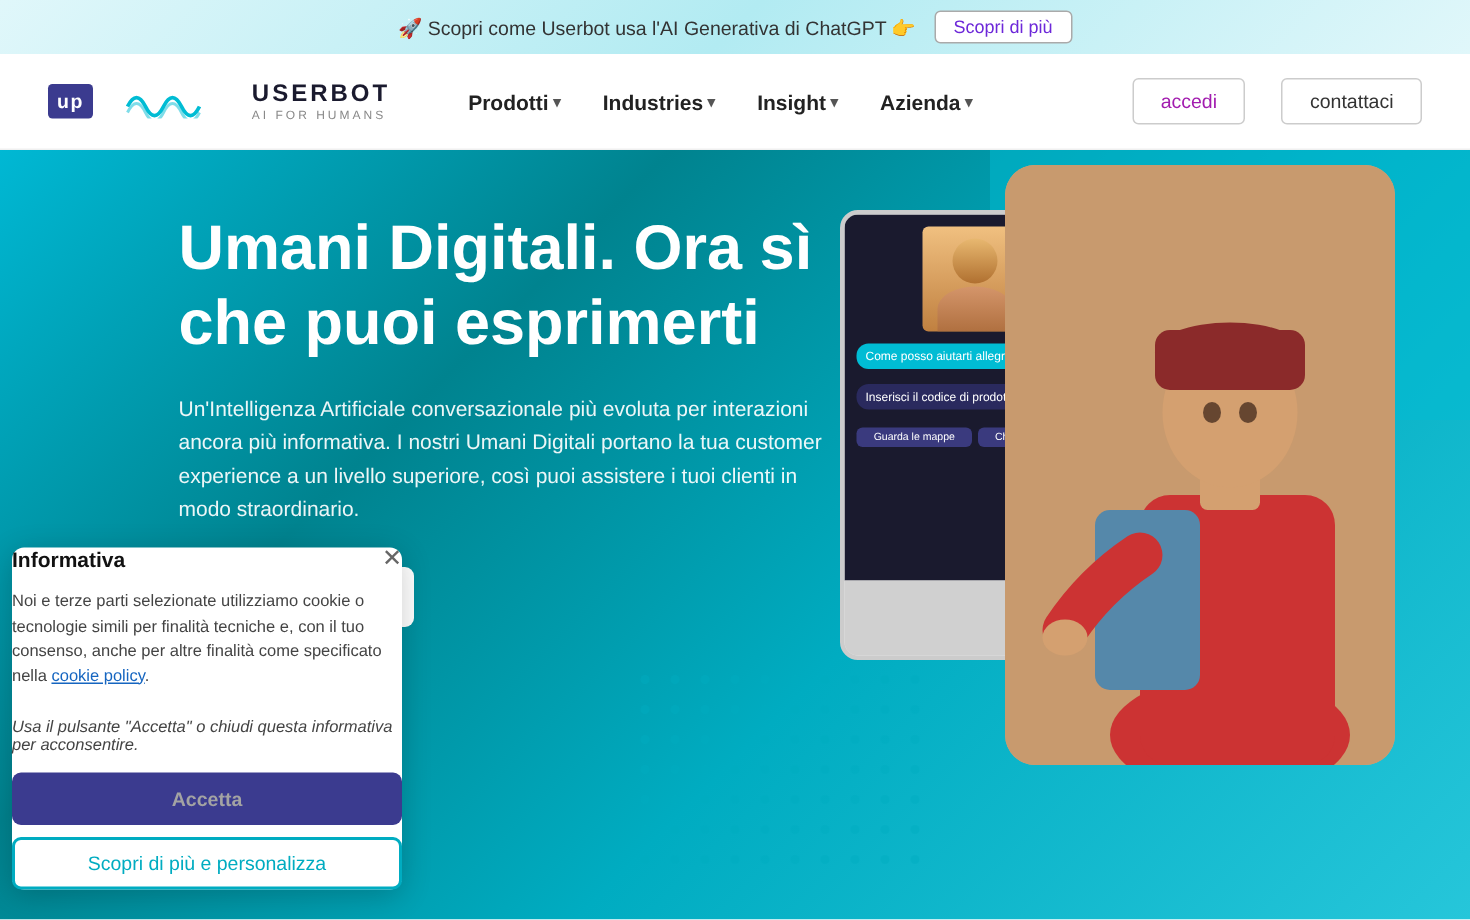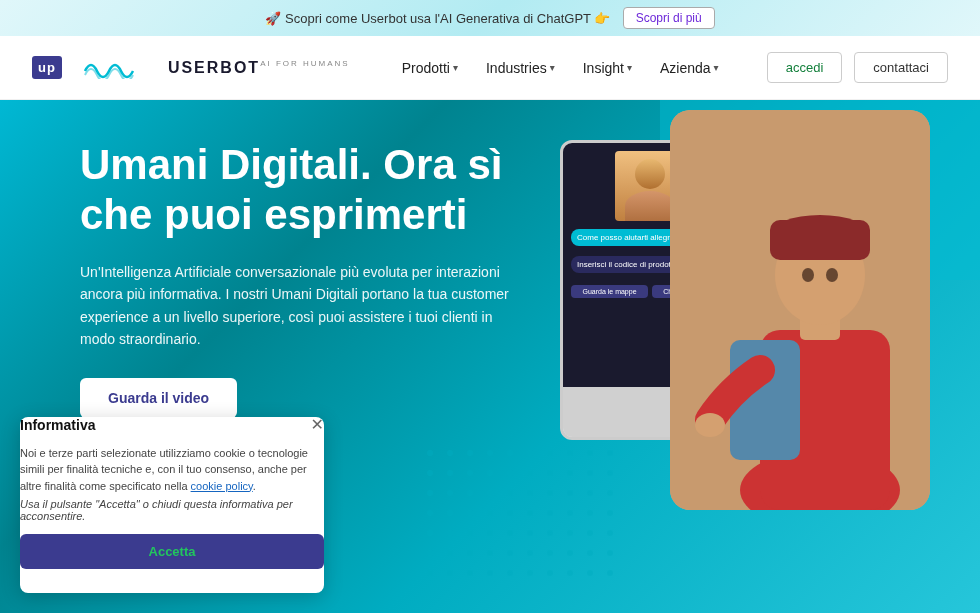--- a/index.html
+++ b/index.html
@@ -49,21 +49,21 @@
       background: #3b3b8f;
       color: white;
       font-weight: bold;
       font-size: 13px;
       padding: 4px 6px;
       border-radius: 3px;
       letter-spacing: 1px;
     }
     #logo-wordmark {
       display: flex;
-      flex-direction: row;
+      flex-direction: column;
     }
     #logo-name {
       font-size: 16px;
       font-weight: 700;
       color: #1a1a2e;
       letter-spacing: 2px;
     }
     #logo-sub {
       font-size: 8px;
       color: #888;
@@ -84,45 +84,47 @@
     .nav-item {
       display: flex;
       align-items: center;
       gap: 3px;
       padding: 8px 12px;
       font-size: 14px;
       color: #222;
       cursor: pointer;
       border-radius: 4px;
       white-space: nowrap;
+      font-weight: bold;
     }
     .chevron { font-size: 10px; color: #555; }
 
     #header-actions {
       display: flex;
       align-items: center;
       gap: 12px;
     }
     .btn-accedi {
       background: white;
       border: 1.5px solid #ccc;
       border-radius: 4px;
       padding: 7px 18px;
       font-size: 13px;
       cursor: pointer;
-      color: #15803d;
+      color: #a21caf;
     }
     .btn-contattaci {
       background: white;
       border: 1.5px solid #ccc;
       border-radius: 4px;
       padding: 7px 18px;
       font-size: 13px;
       cursor: pointer;
       color: #333;
+      margin-left: 12px;
     }
 
     
     #main {
       background: linear-gradient(135deg, #00b8d4 0%, #00838f 30%, #00acc1 60%, #26c6da 100%);
       width: 100%;
       height: calc(613px - 36px - 64px);
       position: relative;
       overflow: hidden;
       display: flex;
@@ -150,20 +152,21 @@
       height: 150px;
       z-index: 1;
       opacity: 0.6;
     }
 
     #hero-content {
       position: relative;
       z-index: 2;
       padding: 40px 0 0 80px;
       max-width: 520px;
+      margin-left: 39px;
     }
 
     #hero-title {
       font-size: 42px;
       font-weight: 700;
       color: white;
       line-height: 1.2;
       margin-bottom: 20px;
     }
 
@@ -250,22 +253,22 @@
     }
     #kiosk-base {
       height: 50px;
       background: #d0d0d0;
     }
 
     
     #cookie-popup {
       position: absolute;
       bottom: 20px;
-      left: 20px;
-      width: 304px;
+      left: 8px;
+      width: 260px;
       background: white;
       border-radius: 8px;
       box-shadow: 0 4px 20px rgba(0,0,0,0.2);
       z-index: 100;
     }
     #cookie-header {
       display: flex;
       justify-content: space-between;
       align-items: center;
       margin-bottom: 12px;
@@ -280,46 +283,46 @@
       color: #666;
       font-size: 16px;
       background: none;
       border: none;
       line-height: 1;
     }
     #cookie-text {
       font-size: 11px;
       color: #444;
       line-height: 1.5;
-      margin-bottom: 4px;
+      margin-bottom: 20px;
     }
     #cookie-link {
       color: #1565c0;
       text-decoration: underline;
       cursor: pointer;
     }
     #cookie-italic {
       font-style: italic;
       font-size: 11px;
       color: #444;
       display: block;
       margin-bottom: 12px;
     }
     .cookie-btn-primary {
       display: block;
       width: 100%;
       background: #3b3b8f;
-      color: #22c55e;
+      color: #a3a3a3;
       border: none;
       border-radius: 6px;
       padding: 10px;
       font-size: 13px;
       font-weight: 600;
       cursor: pointer;
-      margin-bottom: 24px;
+      margin-bottom: 8px;
     }
     .cookie-btn-secondary {
       display: block;
       width: 100%;
       background: white;
       color: #00acc1;
       border: 2px solid #00acc1;
       border-radius: 6px;
       padding: 8px;
       font-size: 13px;
@@ -517,15 +520,16 @@
     <div id="cookie-header">
       <span id="cookie-title">Informativa</span>
       <button id="cookie-close">✕</button>
     </div>
     <p id="cookie-text">
       <span>Noi e terze parti selezionate utilizziamo cookie o tecnologie simili per finalità tecniche e, con il tuo consenso, anche per altre finalità come specificato nella</span>
       <span id="cookie-link">cookie policy</span>.
     </p>
     <span id="cookie-italic">Usa il pulsante "Accetta" o chiudi questa informativa per acconsentire.</span>
     <button class="cookie-btn-primary">Accetta</button>
+    <button class="cookie-btn-secondary">Scopri di più e personalizza</button>
   </div>
 
 </div>
 
 </body></html>

